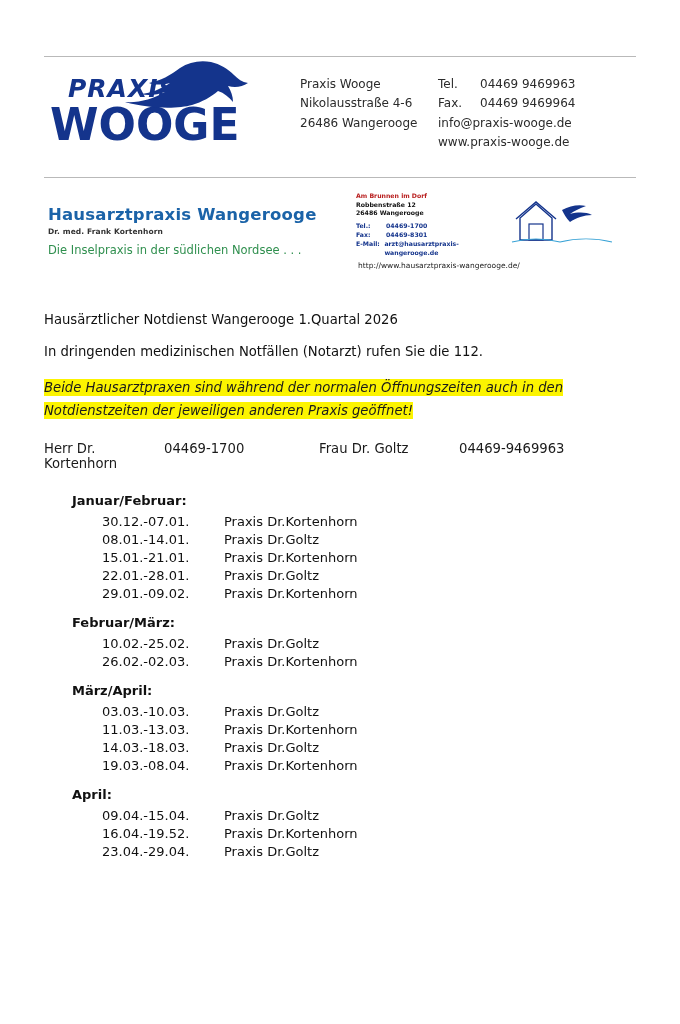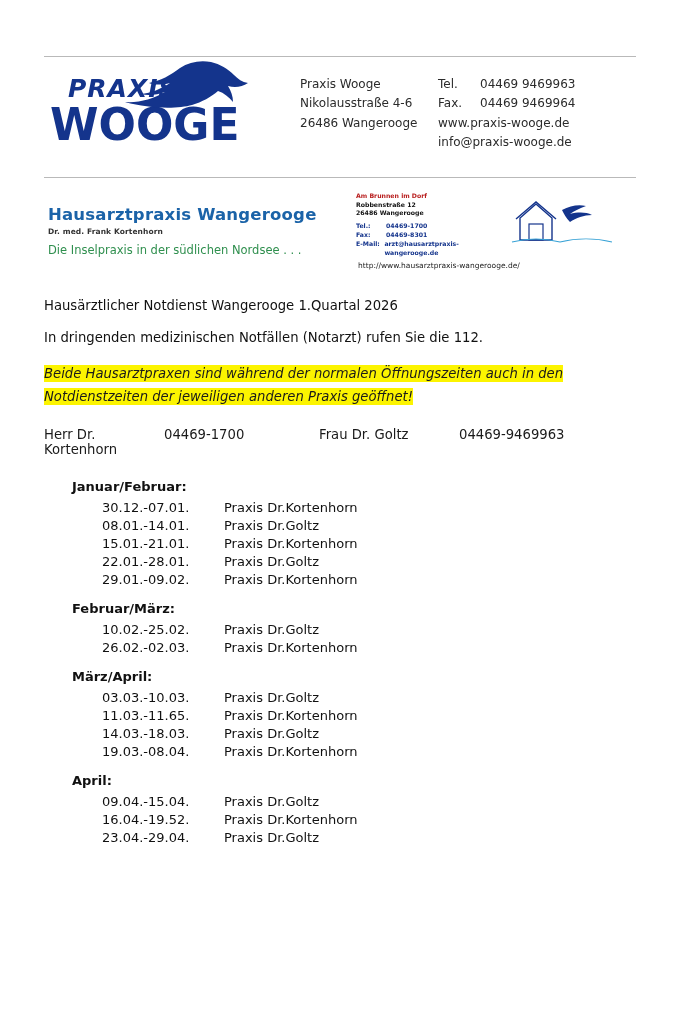--- a/index.html
+++ b/index.html
@@ -133,21 +133,21 @@
   .sh-url {
     font-size: 7.5px;
     color: #222;
     margin-top: 4px;
     padding-left: 2px;
   }
   .house-svg { margin-left: 4px; }
 
   
   .body-text {
-    margin-top: 22px;
+    margin-top: 36px;
     font-family: "DejaVu Sans", sans-serif;
   }
   .line {
     font-size: 13.2px;
     color: #111;
     margin-bottom: 17px;
   }
   .hl {
     background: #fcf400;
     display: inline;
@@ -209,22 +209,22 @@
       </div>
       <div class="contact-right">
         <div class="row">
           <span class="lbl">Tel.</span>
           <span>04469 9469963</span>
         </div>
         <div class="row">
           <span class="lbl">Fax.</span>
           <span>04469 9469964</span>
         </div>
+        <div>info@praxis-wooge.de</div>
         <div>www.praxis-wooge.de</div>
-        <div>info@praxis-wooge.de</div>
       </div>
     </div>
   </div>
 
   <hr class="rule rule-mid">
 
   <div class="second-head">
     <div class="sh-left">
       <div class="sh-title">Hausarztpraxis Wangerooge</div>
       <div class="sh-sub">Dr. med. Frank Kortenhorn</div>
@@ -316,21 +316,21 @@
         </div>
       </div>
 
       <div class="group">
         <div class="group-title">März/April:</div>
         <div class="entry">
           <span class="range">03.03.-10.03.</span>
           <span class="prx">Praxis Dr.Goltz</span>
         </div>
         <div class="entry">
-          <span class="range">11.03.-11.65.</span>
+          <span class="range">11.03.-13.03.</span>
           <span class="prx">Praxis Dr.Kortenhorn</span>
         </div>
         <div class="entry">
           <span class="range">14.03.-18.03.</span>
           <span class="prx">Praxis Dr.Goltz</span>
         </div>
         <div class="entry">
           <span class="range">19.03.-08.04.</span>
           <span class="prx">Praxis Dr.Kortenhorn</span>
         </div>

